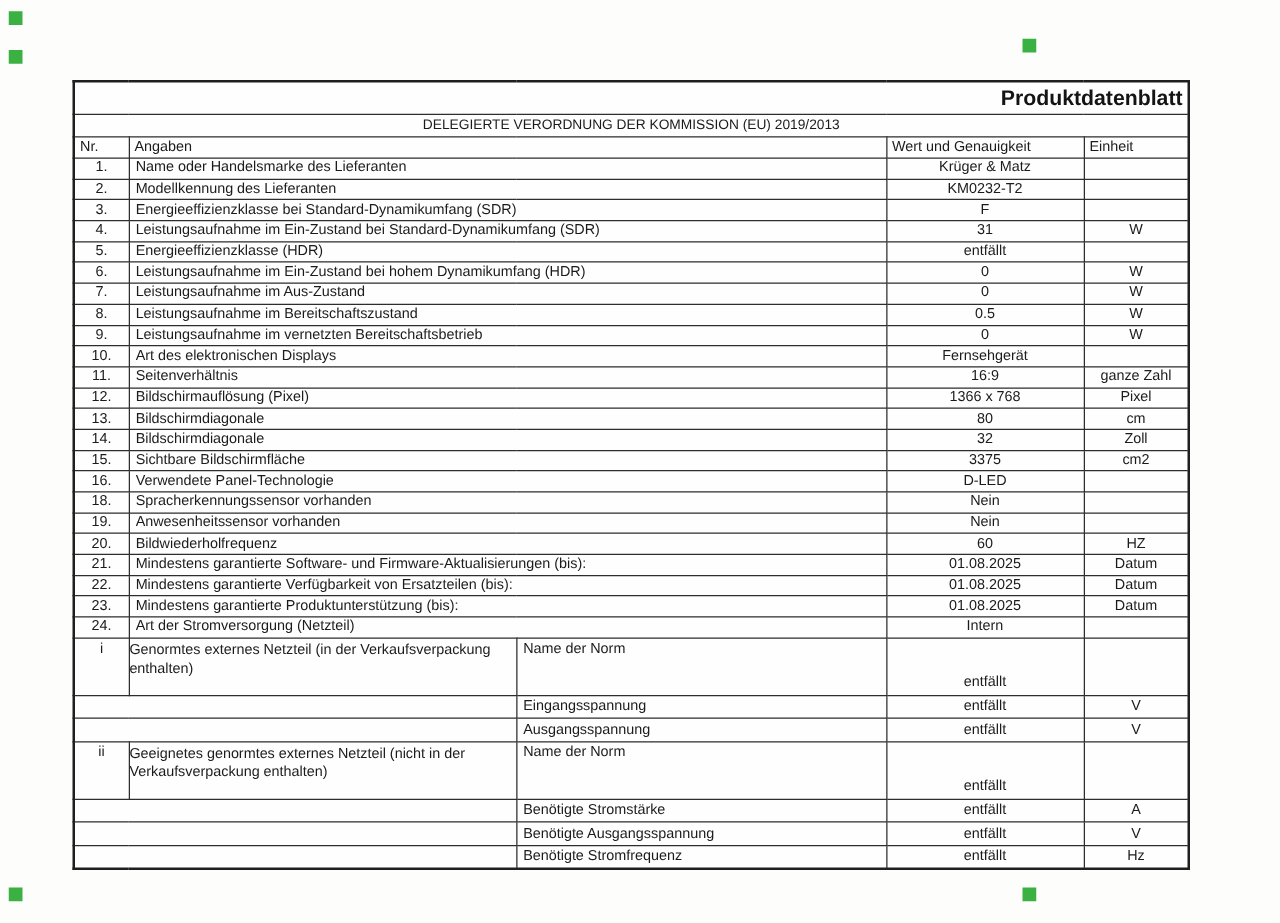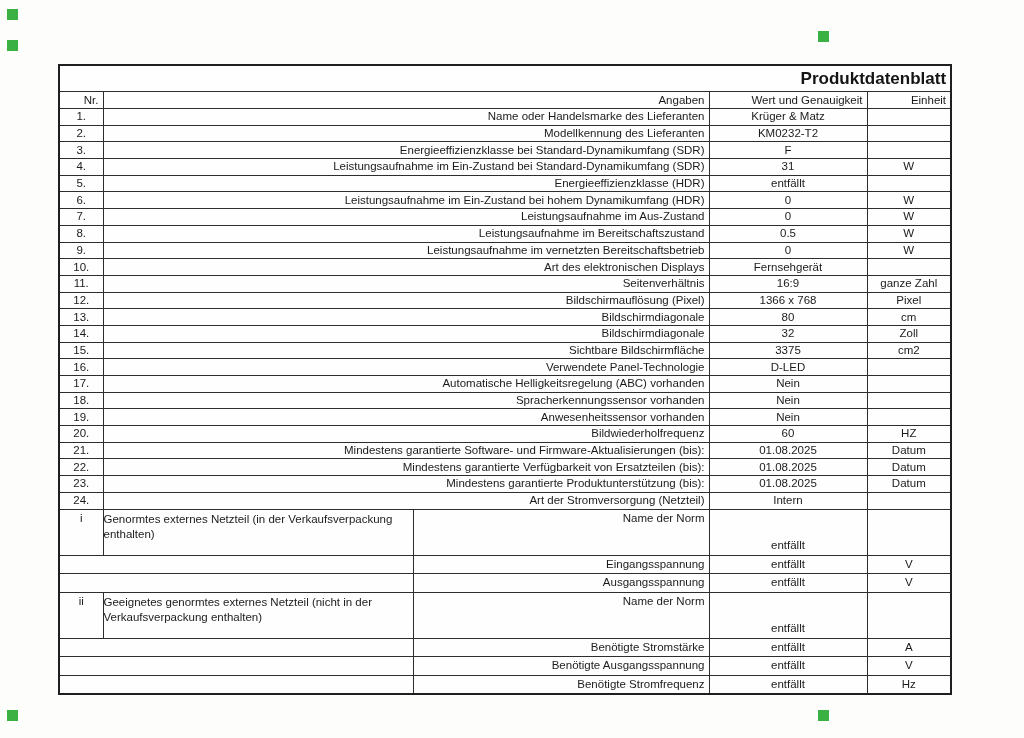--- a/index.html
+++ b/index.html
@@ -22,24 +22,24 @@
     padding:0 4px;
     overflow:hidden;
     white-space:nowrap;
   }
   tr.title-row td{
     height:25px;text-align:right;font-weight:bold;font-size:17px;color:#141414;
   }
   tr.subtitle-row td{
     height:17px;text-align:center;font-size:11px;
   }
-  tr.header-row td{height:16px;text-align:right;margin-top:38px;}
+  tr.header-row td{height:16px;text-align:left;margin-top:38px;}
   tr.data-row td{height:15.7px;}
   td.c-nr{text-align:center;}
-  td.c-label{text-align:right;padding-left:5px;}
+  td.c-label{text-align:left;padding-left:5px;}
   td.c-value{text-align:center;}
   td.c-unit{text-align:center;}
   tr.group-head td{height:40px;vertical-align:top;padding-top:2px;}
   tr.group-head td.c-desc{
     white-space:normal;line-height:15px;padding-left:0;
   }
   tr.group-head td.c-value{vertical-align:bottom;padding-bottom:3px;}
   tr.group-sub td{height:17.5px;}
   .marker{
     position:absolute;width:11px;height:11px;
@@ -53,20 +53,23 @@
     <col style="width:44px">
       <col style="width:310px">
       <col style="width:296px">
     <col style="width:158px">
       <col style="width:84px">
   </colgroup>
   <tbody>
   <tr class="title-row">
         <td colspan="5">Produktdatenblatt</td>
       </tr>
+  <tr class="subtitle-row">
+        <td colspan="5">DELEGIERTE VERORDNUNG DER KOMMISSION (EU) 2019/2013</td>
+      </tr>
   <tr class="header-row">
     <td class="c-nr">Nr.</td>
     <td colspan="2">Angaben</td>
     <td>Wert und Genauigkeit</td>
     <td>Einheit</td>
   </tr>
 
   <tr class="data-row">
         <td class="c-nr">1.</td>
         <td colspan="2" class="c-label">Name oder Handelsmarke des Lieferanten</td>
@@ -157,26 +160,20 @@
         <td class="c-value">3375</td>
         <td class="c-unit">cm2</td>
       </tr>
   <tr class="data-row">
         <td class="c-nr">16.</td>
         <td colspan="2" class="c-label">Verwendete Panel-Technologie</td>
         <td class="c-value">D-LED</td>
         <td class="c-unit"></td>
       </tr>
   <tr class="data-row">
-        <td class="c-nr">17.</td>
-        <td colspan="2" class="c-label">Automatische Helligkeitsregelung (ABC) vorhanden</td>
-        <td class="c-value">Nein</td>
-        <td class="c-unit"></td>
-      </tr>
-  <tr class="data-row">
         <td class="c-nr">18.</td>
         <td colspan="2" class="c-label">Spracherkennungssensor vorhanden</td>
         <td class="c-value">Nein</td>
         <td class="c-unit"></td>
       </tr>
   <tr class="data-row">
         <td class="c-nr">19.</td>
         <td colspan="2" class="c-label">Anwesenheitssensor vorhanden</td>
         <td class="c-value">Nein</td>
         <td class="c-unit"></td>

